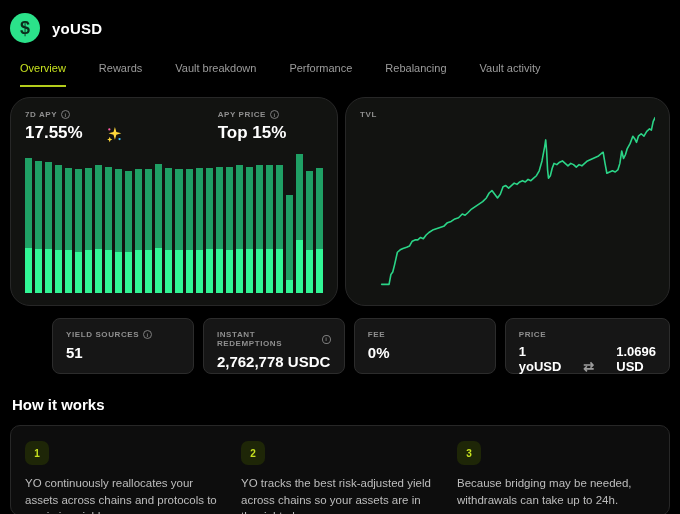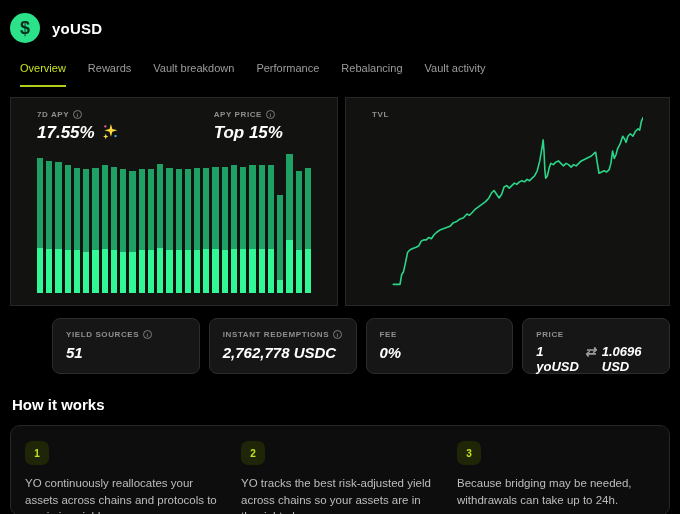--- a/index.html
+++ b/index.html
@@ -11,39 +11,39 @@
   .page { padding:8px 10px 0; }
 
   
   .header { display:flex; align-items:center; gap:12px; padding:2px 0 0 0; height:38px; }
   .logo { width:30px; height:30px; border-radius:50%; background:#2be28a;
           display:flex; align-items:center; justify-content:center; }
   .logo span { color:#0b2e1c; font-weight:bold; font-size:18px; }
   .app-title { font-size:15px; font-weight:bold; letter-spacing:.2px; }
 
   
-  .tab-bar { display:flex; gap:22px; margin-top:16px; padding:0 10px; }
+  .tab-bar { display:flex; gap:33px; margin-top:16px; padding:0 10px; }
   .tab { font-size:11px; color:#9c9c9c; padding-bottom:11px; cursor:pointer; white-space:nowrap; }
   .tab.active { color:#c6e01f; border-bottom:2px solid #b4cc1b; }
 
   
   .charts-row { display:flex; gap:7px; margin-top:10px; height:209px; }
-  .card { background:#121311; border:1px solid #272727; border-radius:0; padding:12px 26px; }
+  .card { background:#121311; border:1px solid #272727; border-radius:20px; padding:12px 14px; }
   .apy-card { width:328px; display:flex; flex-direction:column; }
   .tvl-card { flex:1; display:flex; flex-direction:row; }
 
   .metric-row { display:flex; }
   .metric-col2 { margin-left:96px; }
   .metric-label { display:flex; align-items:center; gap:4px;
                   font-size:8px; font-weight:bold; letter-spacing:.6px; color:#8f8f8f; }
   .info-icon { width:9px; height:9px; border:1px solid #7d7d7d; border-radius:50%;
                display:inline-flex; align-items:center; justify-content:center;
                font-size:6px; color:#7d7d7d; font-style:normal; }
   .info-icon::after { content:"i"; }
-  .metric-value { font-size:17px; font-weight:bold; margin-top:4px; display:flex; align-items:flex-start; gap:6px;font-style:italic; }
+  .metric-value { font-size:17px; font-weight:bold; margin-top:4px; display:flex; align-items:flex-end; gap:22px; }
 
   
   .bars { display:flex; align-items:flex-end; gap:3px; height:134px; margin-top:8px; flex:1; }
   .bar { flex:1; background:#31f796; display:flex; flex-direction:column; }
   .bar .bar-top { background:#1fa065; }
 
   
   .line-chart { width:100%; flex:1; margin-top:4px; }
 
   

